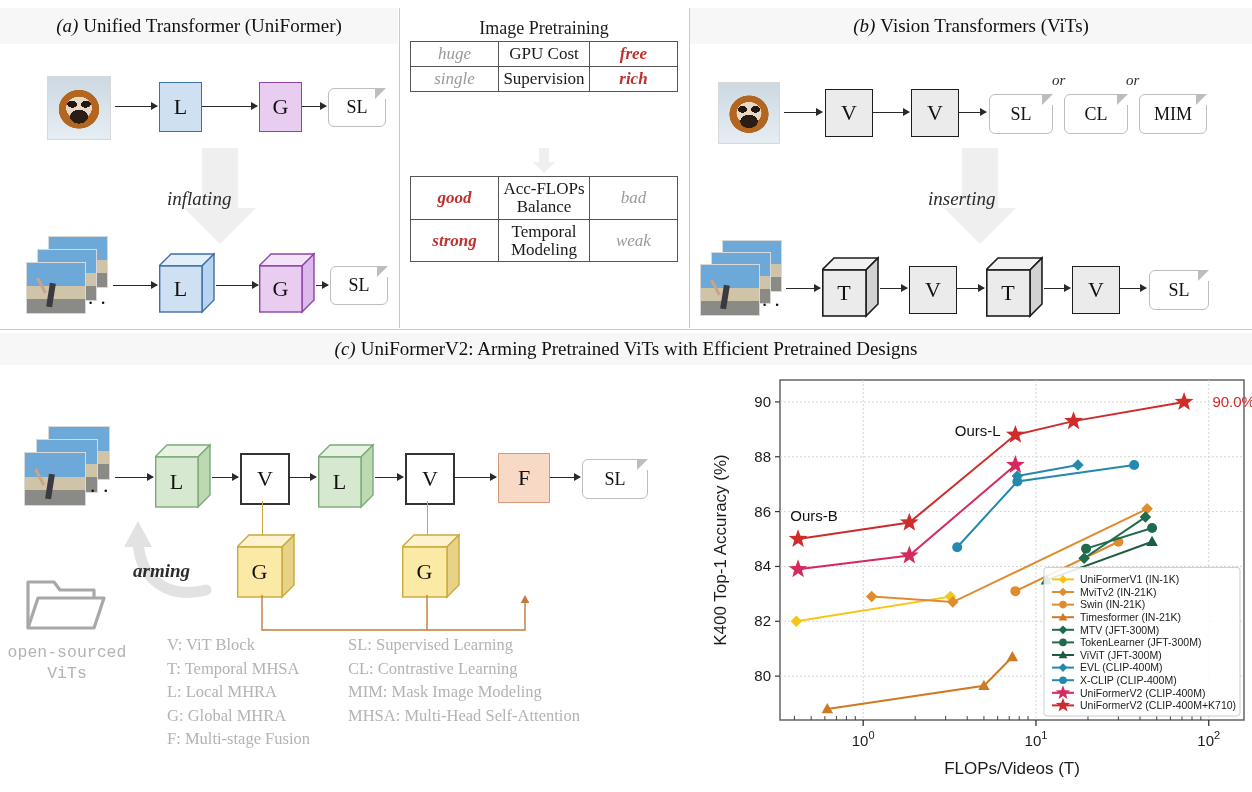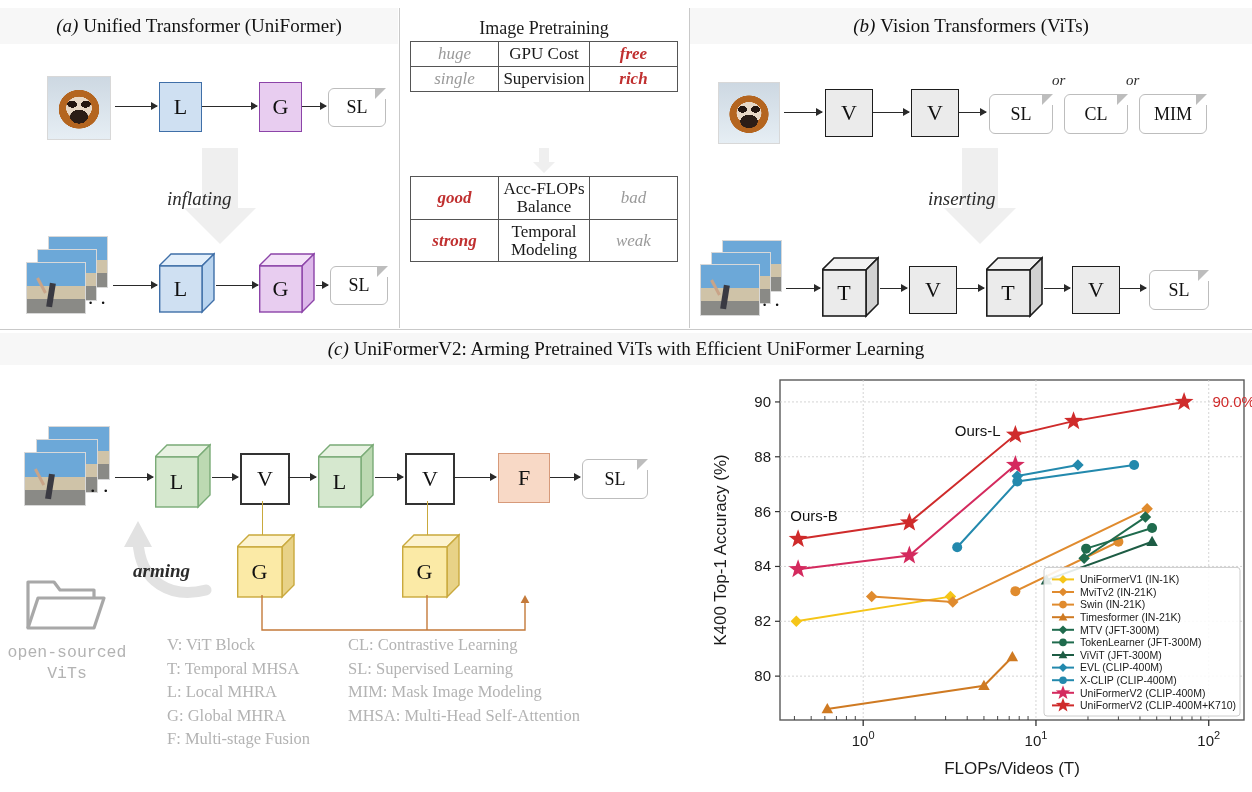--- a/index.html
+++ b/index.html
@@ -268,21 +268,21 @@
     <span>V</span>
   </div>
 <div class="harrow" style="left:1120px;top:288px;width:26px;"></div>
 <div class="doc" style="left:1149px;top:270px;width:58px;height:38px;">
     <span>SL</span>
   </div>
 
 <div class="hdiv" style="left:0;top:329px;width:1252px;"></div>
 <div class="panel-head" style="left:0;top:333px;width:1252px;height:32px;">
   <span style="font-style:italic;margin-right:5px;">(c)</span>
-  <span>UniFormerV2: Arming Pretrained ViTs with Efficient UniFormer Learning</span>
+  <span>UniFormerV2: Arming Pretrained ViTs with Efficient Pretrained Designs</span>
 </div>
 
 <div class="photo yogaimg" style="left:48px;top:426px;width:60px;height:52px;"></div>
 <div class="photo yogaimg" style="left:36px;top:439px;width:60px;height:52px;"></div>
 <div class="photo yogaimg" style="left:24px;top:452px;width:60px;height:52px;"></div>
 <div style="position:absolute;left:90px;top:472px;font-size:22px;color:#111;letter-spacing:1px;">. .</div>
 <div class="harrow" style="left:115px;top:477px;width:38px;"></div>
 
 <div class="cube" style="left:155px;top:443px;width:56px;height:66px;">
   <svg width="56" height="66" viewBox="0 0 56 66">
@@ -361,21 +361,21 @@
 <svg style="position:absolute;left:24px;top:572px;" width="84" height="62" viewBox="0 0 84 62">
   <path d="M4,56 L4,10 L30,10 L36,18 L70,18 L70,26" fill="none" stroke="#a8a8a8" stroke-width="3.2" stroke-linejoin="round"></path>
   <path d="M4,56 L14,26 L80,26 L70,56 Z" fill="#fff" stroke="#a8a8a8" stroke-width="3.2" stroke-linejoin="round"></path>
 </svg>
 <div class="folder-lbl" style="left:4px;top:642px;width:126px;">
   <div>open-sourced</div>
   <div>ViTs</div>
 </div>
 
 <div class="gloss" style="left:167px;top:633px;"><div>V: ViT Block</div><div>T: Temporal MHSA</div><div>L: Local MHRA</div><div>G: Global MHRA</div><div>F: Multi-stage Fusion</div></div>
-<div class="gloss" style="left:348px;top:633px;"><div>CL: Contrastive Learning</div><div>SL: Supervised Learning</div><div>MIM: Mask Image Modeling</div><div>MHSA: Multi-Head Self-Attention</div></div>
+<div class="gloss" style="left:348px;top:633px;"><div>SL: Supervised Learning</div><div>CL: Contrastive Learning</div><div>MIM: Mask Image Modeling</div><div>MHSA: Multi-Head Self-Attention</div></div>
 
 <svg id="chart" style="left:700px;top:368px;" width="552" height="424" viewBox="0 0 552 424">
     <rect x="80" y="12" width="464" height="340" fill="#fff" stroke="#5a5a5a" stroke-width="1.4"></rect>
     <line x1="80" y1="308.1290322580646" x2="544" y2="308.1290322580646" stroke="#cfcfcf" stroke-width="0.9" stroke-dasharray="2,2"></line>
     <line x1="80" y1="253.29032258064524" x2="544" y2="253.29032258064524" stroke="#cfcfcf" stroke-width="0.9" stroke-dasharray="2,2"></line>
     <line x1="80" y1="198.45161290322585" x2="544" y2="198.45161290322585" stroke="#cfcfcf" stroke-width="0.9" stroke-dasharray="2,2"></line>
     <line x1="80" y1="143.61290322580643" x2="544" y2="143.61290322580643" stroke="#cfcfcf" stroke-width="0.9" stroke-dasharray="2,2"></line>
     <line x1="80" y1="88.77419354838707" x2="544" y2="88.77419354838707" stroke="#cfcfcf" stroke-width="0.9" stroke-dasharray="2,2"></line>
     <line x1="80" y1="33.93548387096769" x2="544" y2="33.93548387096769" stroke="#cfcfcf" stroke-width="0.9" stroke-dasharray="2,2"></line>
     <line x1="163.18775290867364" y1="12" x2="163.18775290867364" y2="352" stroke="#cfcfcf" stroke-width="0.9" stroke-dasharray="2,2"></line>

